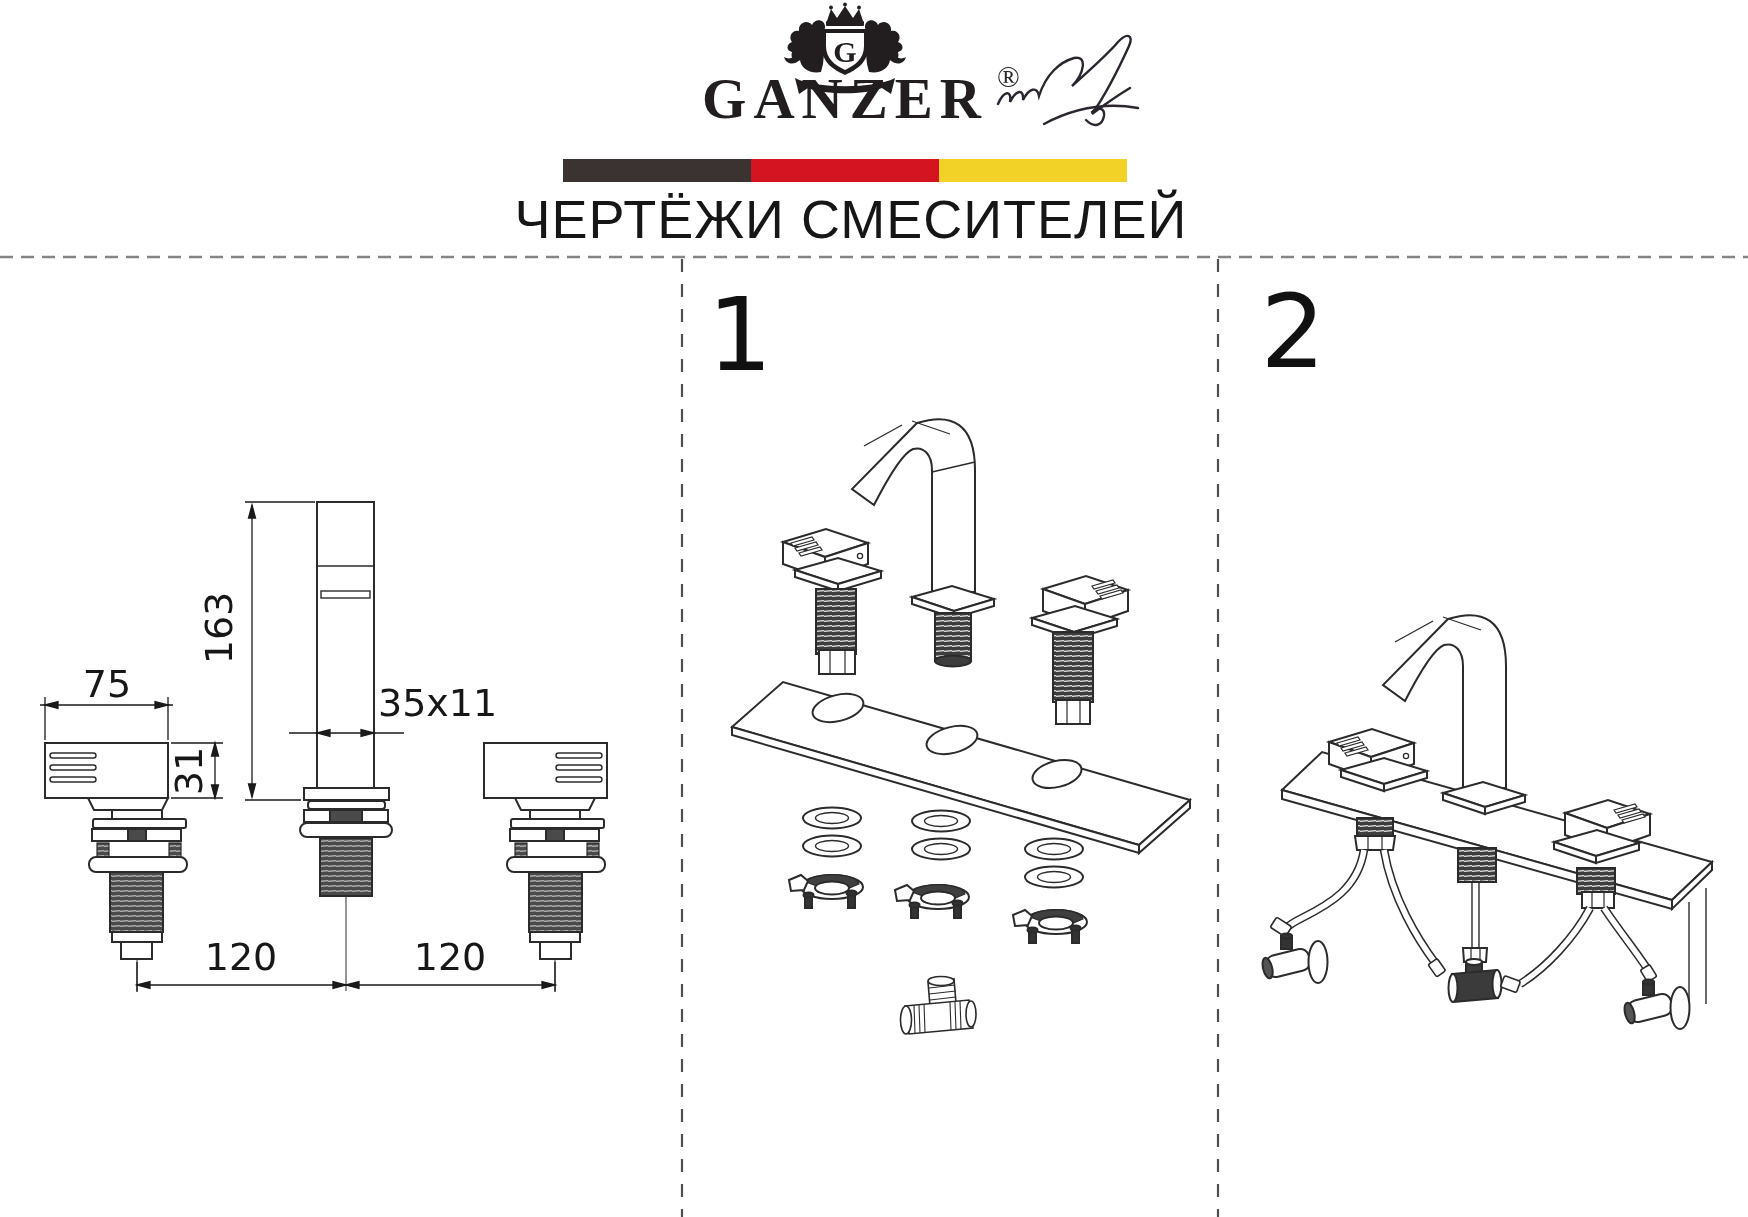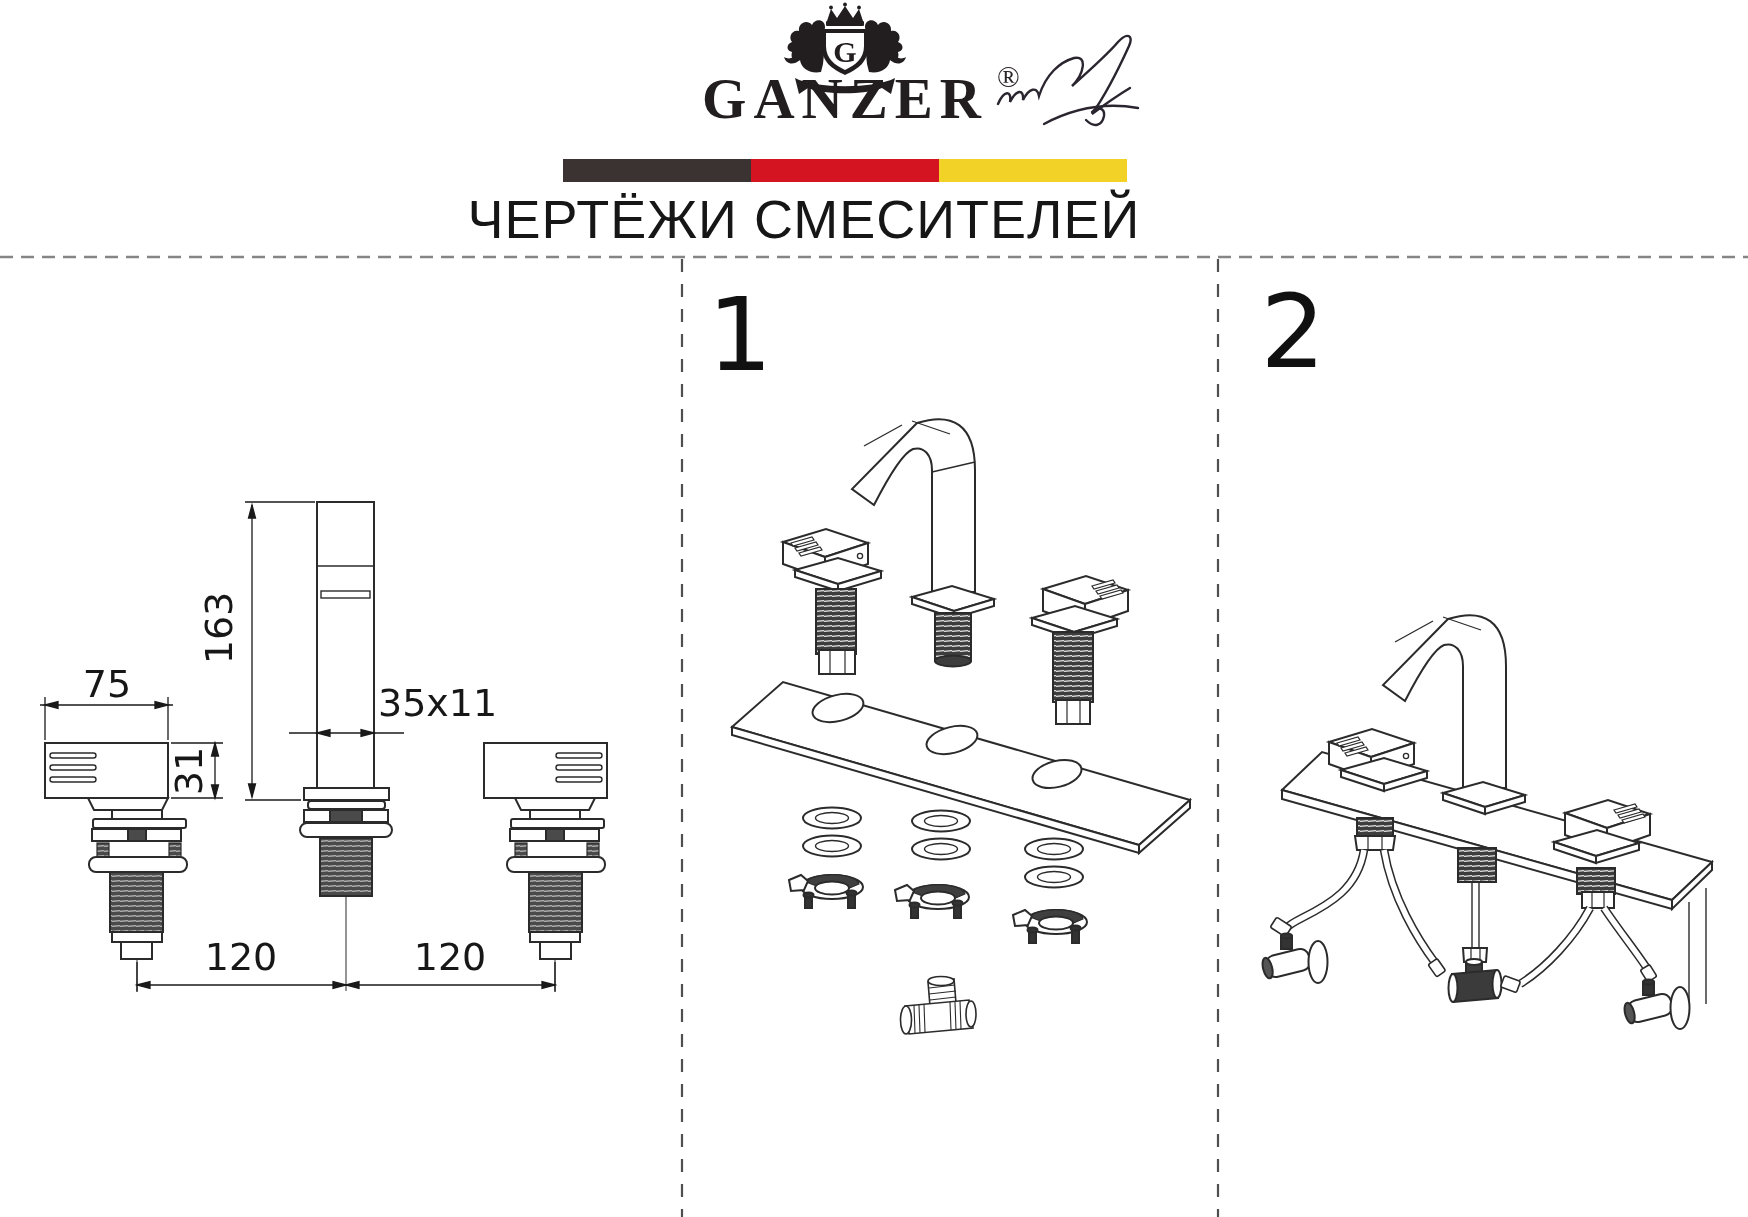--- a/index.html
+++ b/index.html
@@ -59,21 +59,21 @@
       <path d="M96,98 C104,106 112,104 114,94 C115,86 108,84 102,90"></path>
     </g>
   </svg>
 
   <svg class="abs" style="left:563px;top:159px" width="564" height="23" viewBox="0 0 564 23">
     <rect x="0" y="0" width="188" height="23" fill="#3a3332"></rect>
     <rect x="188" y="0" width="188" height="23" fill="#d41420"></rect>
     <rect x="376" y="0" width="188" height="23" fill="#f2d227"></rect>
   </svg>
 
-  <div class="abs pagetitle" style="left:804px;top:188px;transform:translateX(-50%);">ЧЕРТЁЖИ СМЕСИТЕЛЕЙ</div>
+  <div class="abs pagetitle" style="left:851px;top:188px;transform:translateX(-50%);">ЧЕРТЁЖИ СМЕСИТЕЛЕЙ</div>
 
   <svg class="abs" style="left:0;top:0" width="1748" height="1217" viewBox="0 0 1748 1217">
     <line x1="0" y1="257" x2="1748" y2="257" stroke="#858585" stroke-width="2.4" stroke-dasharray="13 8"></line>
     <line x1="682" y1="259" x2="682" y2="1217" stroke="#4f4f4f" stroke-width="2.2" stroke-dasharray="13 12"></line>
     <line x1="1218" y1="259" x2="1218" y2="1217" stroke="#4f4f4f" stroke-width="2.2" stroke-dasharray="13 12"></line>
   </svg>
 
   <div class="abs steplabel ctr" style="left:740px;top:334px;">1</div>
   <div class="abs steplabel ctr" style="left:1293px;top:331px;">2</div>
 

